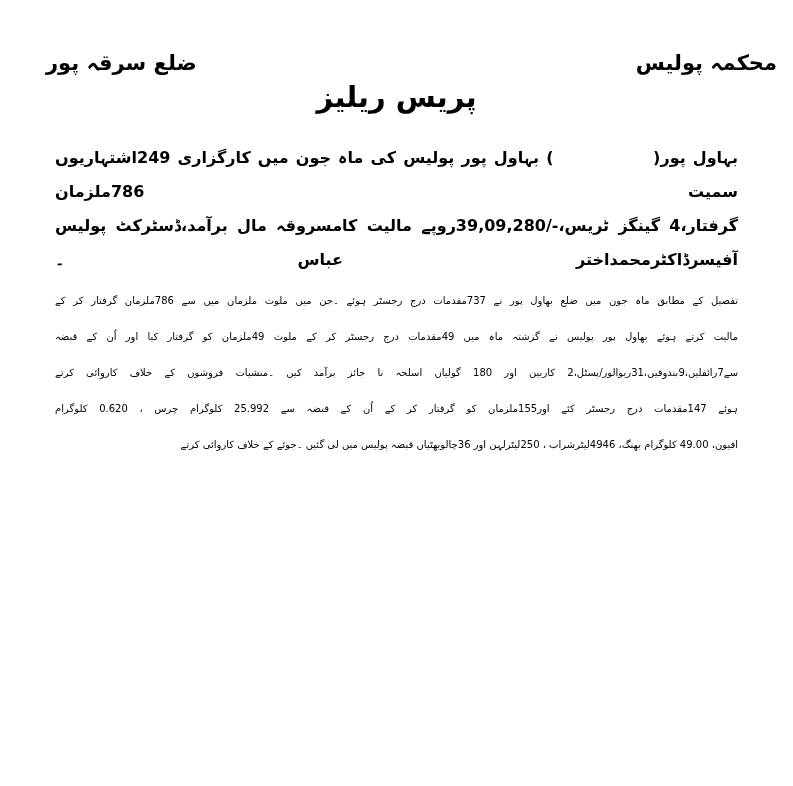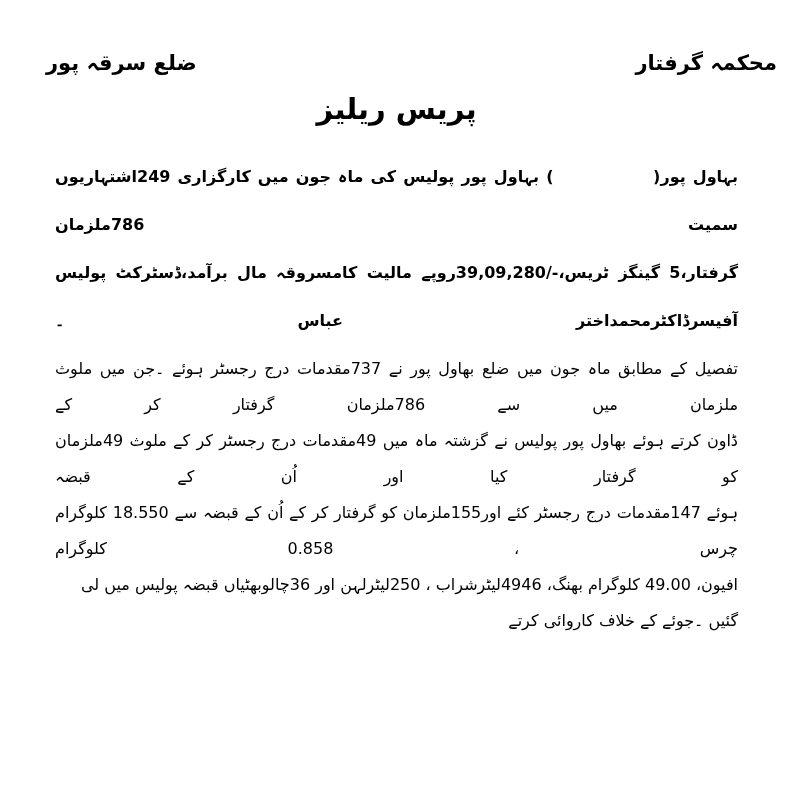--- a/index.html
+++ b/index.html
@@ -23,66 +23,67 @@
     align-items: flex-start;
     padding: 50px 16px 0 46px;
     font-weight: bold;
     font-size: 21px;
     line-height: 1.25;
   }
   .press-title {
     text-align: center;
     font-weight: bold;
     font-size: 29px;
-    margin-top: 16px;
+    margin-top: 4px;
     line-height: 1.2;
   }
   .headline {
     margin: 26px 55px 0 55px;
   }
   .headline-line {
     font-weight: bold;
     font-size: 16px;
-    line-height: 48px;
+    line-height: 34px;
     text-align: justify;
     text-align-last: justify;
     white-space: normal;
   }
   .body-text {
     margin: 6px 55px 0 55px;
   }
   .body-line {
-    font-size: 16px;
+    font-size: 10px;
     line-height: 36px;
     text-align: justify;
     text-align-last: justify;
   }
   .body-line:last-child {
     text-align: right;
     text-align-last: right;
   }
 </style>
 </head>
 <body>
 
 <div class="page">
 
   <div class="header-row">
-    <div class="dept-label">محکمہ گرفتار</div>
+    <div class="dept-label">محکمہ پولیس</div>
     <div class="district-label">ضلع سرقہ پور</div>
   </div>
 
   <div class="press-title">پریس ریلیز</div>
 
   <div class="headline">
     <div class="headline-line">بہاول پور(&nbsp;&nbsp;&nbsp;&nbsp;&nbsp;&nbsp;&nbsp;&nbsp;&nbsp;&nbsp;&nbsp;&nbsp;&nbsp;&nbsp;) بہاول پور پولیس کی ماہ جون میں کارگزاری 249اشتہاریوں سمیت 786ملزمان</div>
-    <div class="headline-line">گرفتار،5 گینگز ٹریس،-/39,09,280روپے مالیت کامسروقہ مال برآمد،ڈسٹرکٹ پولیس آفیسرڈاکٹرمحمداختر عباس ۔</div>
+    <div class="headline-line">گرفتار،4 گینگز ٹریس،-/39,09,280روپے مالیت کامسروقہ مال برآمد،ڈسٹرکٹ پولیس آفیسرڈاکٹرمحمداختر عباس ۔</div>
   </div>
 
   <div class="body-text">
     <div class="body-line">تفصیل کے مطابق ماہ جون میں ضلع بھاول پور نے 737مقدمات درج رجسٹر ہوئے ۔جن میں ملوث ملزمان میں سے 786ملزمان گرفتار کر کے</div>
-    <div class="body-line">ڈاون کرتے ہوئے بھاول پور پولیس نے گزشتہ ماہ میں 49مقدمات درج رجسٹر کر کے ملوث 49ملزمان کو گرفتار کیا اور اُن کے قبضہ</div>
-    <div class="body-line">ہوئے 147مقدمات درج رجسٹر کئے اور155ملزمان کو گرفتار کر کے اُن کے قبضہ سے 18.550 کلوگرام چرس ، 0.858 کلوگرام</div>
+    <div class="body-line">مالیت کرتے ہوئے بھاول پور پولیس نے گزشتہ ماہ میں 49مقدمات درج رجسٹر کر کے ملوث 49ملزمان کو گرفتار کیا اور اُن کے قبضہ</div>
+    <div class="body-line">سے7رائفلیں،9بندوقیں،31ریوالور/پسٹل،2 کاربین اور 180 گولیاں اسلحہ نا جائز برآمد کیں ۔منشیات فروشوں کے خلاف کاروائی کرتے</div>
+    <div class="body-line">ہوئے 147مقدمات درج رجسٹر کئے اور155ملزمان کو گرفتار کر کے اُن کے قبضہ سے 25.992 کلوگرام چرس ، 0.620 کلوگرام</div>
     <div class="body-line">افیون، 49.00 کلوگرام بھنگ، 4946لیٹرشراب ، 250لیٹرلہن اور 36چالوبھٹیاں قبضہ پولیس میں لی گئیں ۔جوئے کے خلاف کاروائی کرتے</div>
 
   </div>
 
 </div>
 
 </body></html>

